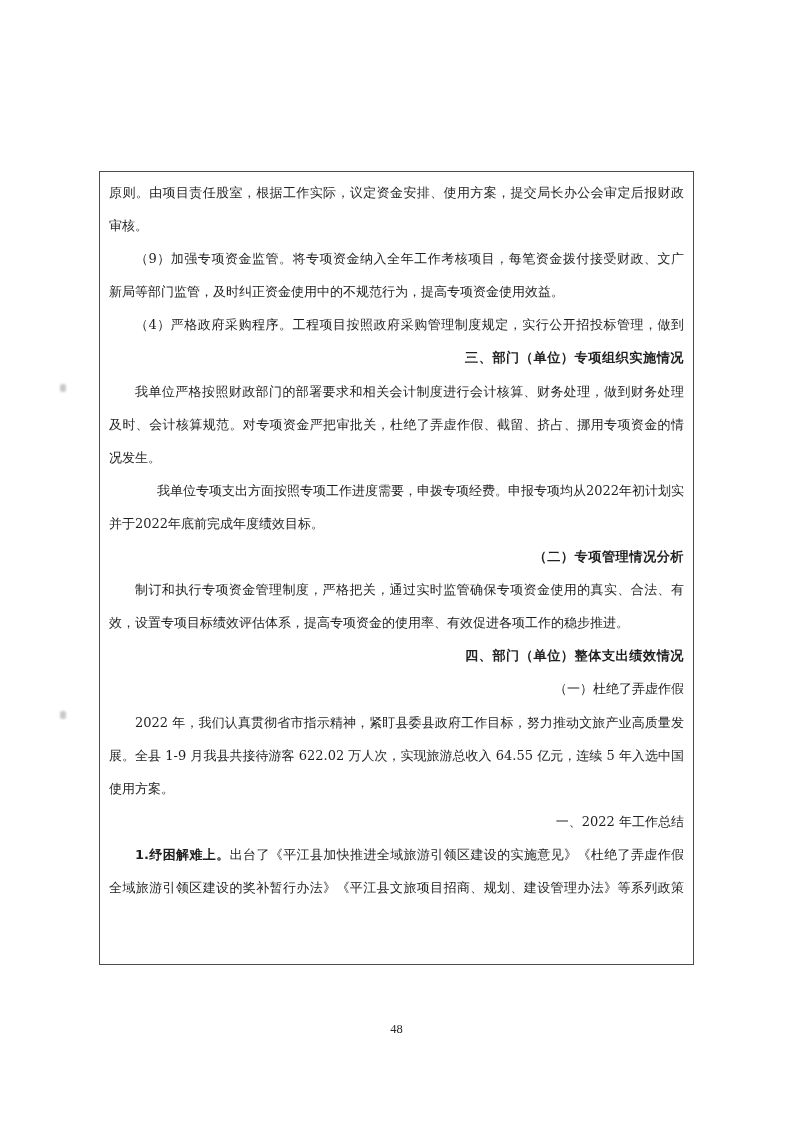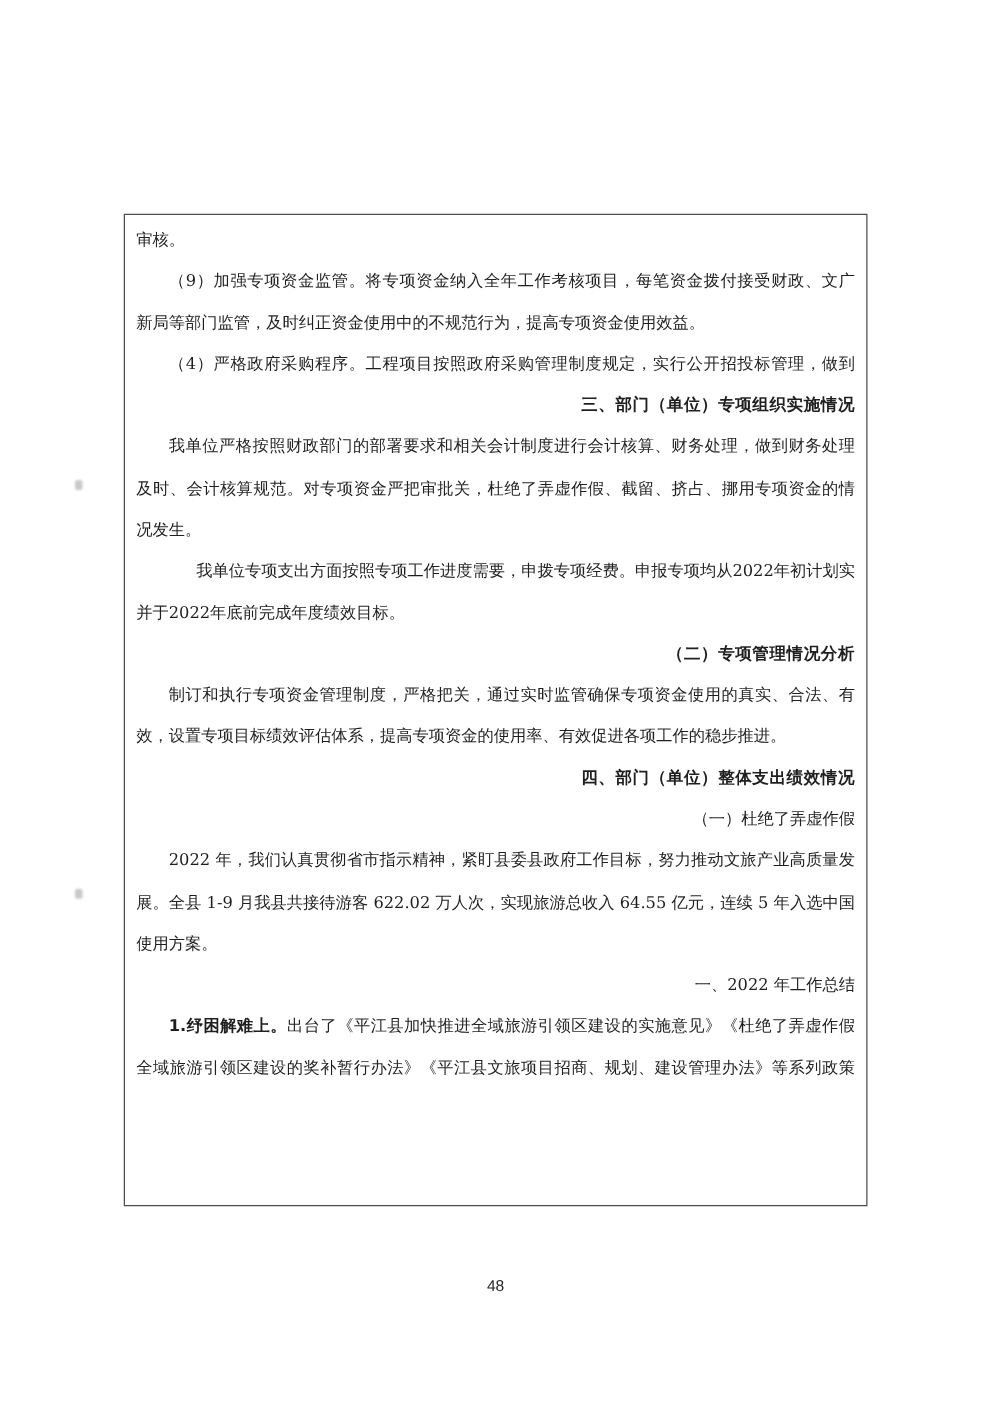--- a/index.html
+++ b/index.html
@@ -54,21 +54,21 @@
     font-family: "DejaVu Sans", "Liberation Sans", sans-serif;
   }
   .pageno {
     position: absolute;
     top: 1022px;
     left: 0;
     width: 100%;
     text-align: center;
     font-size: 12.5px;
     color: #2a2a2a;
-    font-family: Liberation Sans, sans-serif;
+    font-family: Liberation Serif, serif;
   }
   .smudge {
     position: absolute;
     width: 6px;
     height: 8px;
     background: #c9c9c9;
     border-radius: 2px;
     filter: blur(1px);
   }
   .smudge-1 { left: 60px; top: 384px; }
@@ -76,20 +76,21 @@
 </style>
 </head>
 <body>
 
 <div class="page">
 
   <div class="smudge smudge-1"></div>
   <div class="smudge smudge-2"></div>
 
   <div class="content-box">
+    <div class="ln jf">原则。由项目责任股室，根据工作实际，议定资金安排、使用方案，提交局长办公会审定后报财政</div>
     <div class="ln">审核。</div>
     <div class="ln ind jf">（9）加强专项资金监管。将专项资金纳入全年工作考核项目，每笔资金拨付接受财政、文广</div>
     <div class="ln">新局等部门监管，及时纠正资金使用中的不规范行为，提高专项资金使用效益。</div>
     <div class="ln ind jf">（4）严格政府采购程序。工程项目按照政府采购管理制度规定，实行公开招投标管理，做到</div>
     <div class="ln ind bold">三、部门（单位）专项组织实施情况</div>
     <div class="ln ind jf">我单位严格按照财政部门的部署要求和相关会计制度进行会计核算、财务处理，做到财务处理</div>
     <div class="ln jf">及时、会计核算规范。对专项资金严把审批关，杜绝了弄虚作假、截留、挤占、挪用专项资金的情</div>
     <div class="ln">况发生。</div>
     <div class="ln ind jf">我单位专项支出方面按照专项工作进度需要，申拨专项经费。申报专项均从2022年初计划实施，</div>
     <div class="ln">并于2022年底前完成年度绩效目标。</div>

